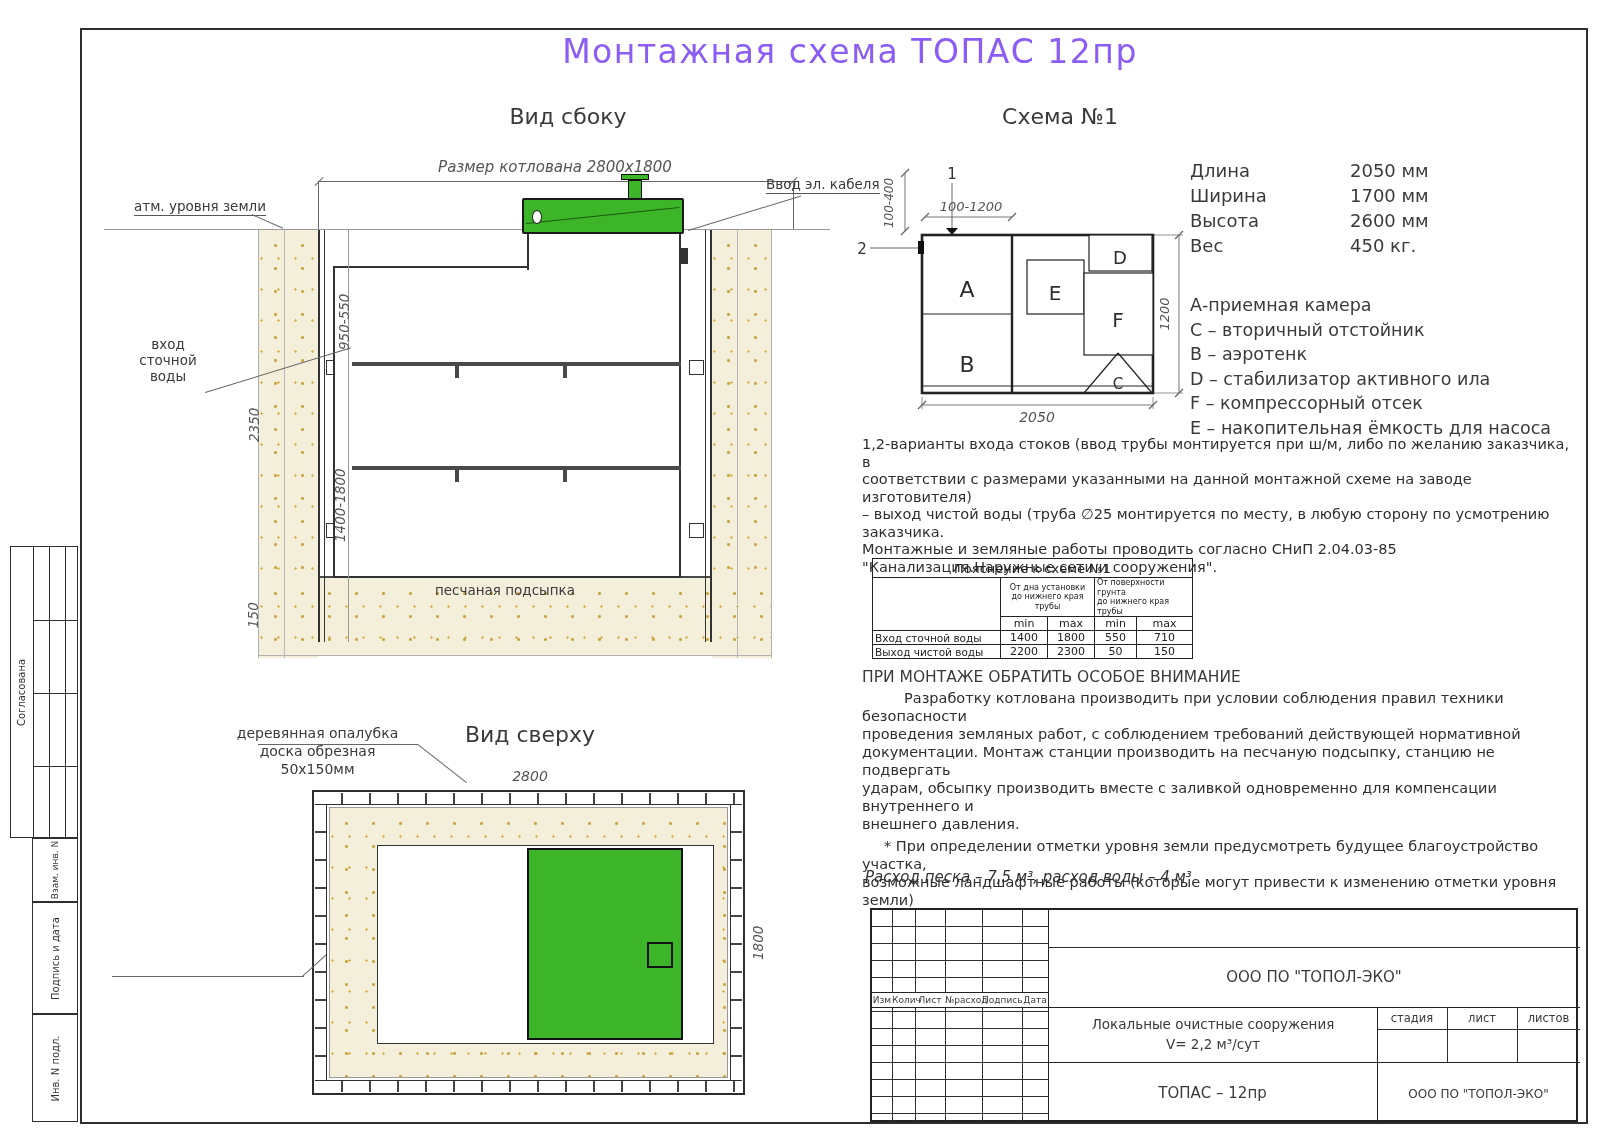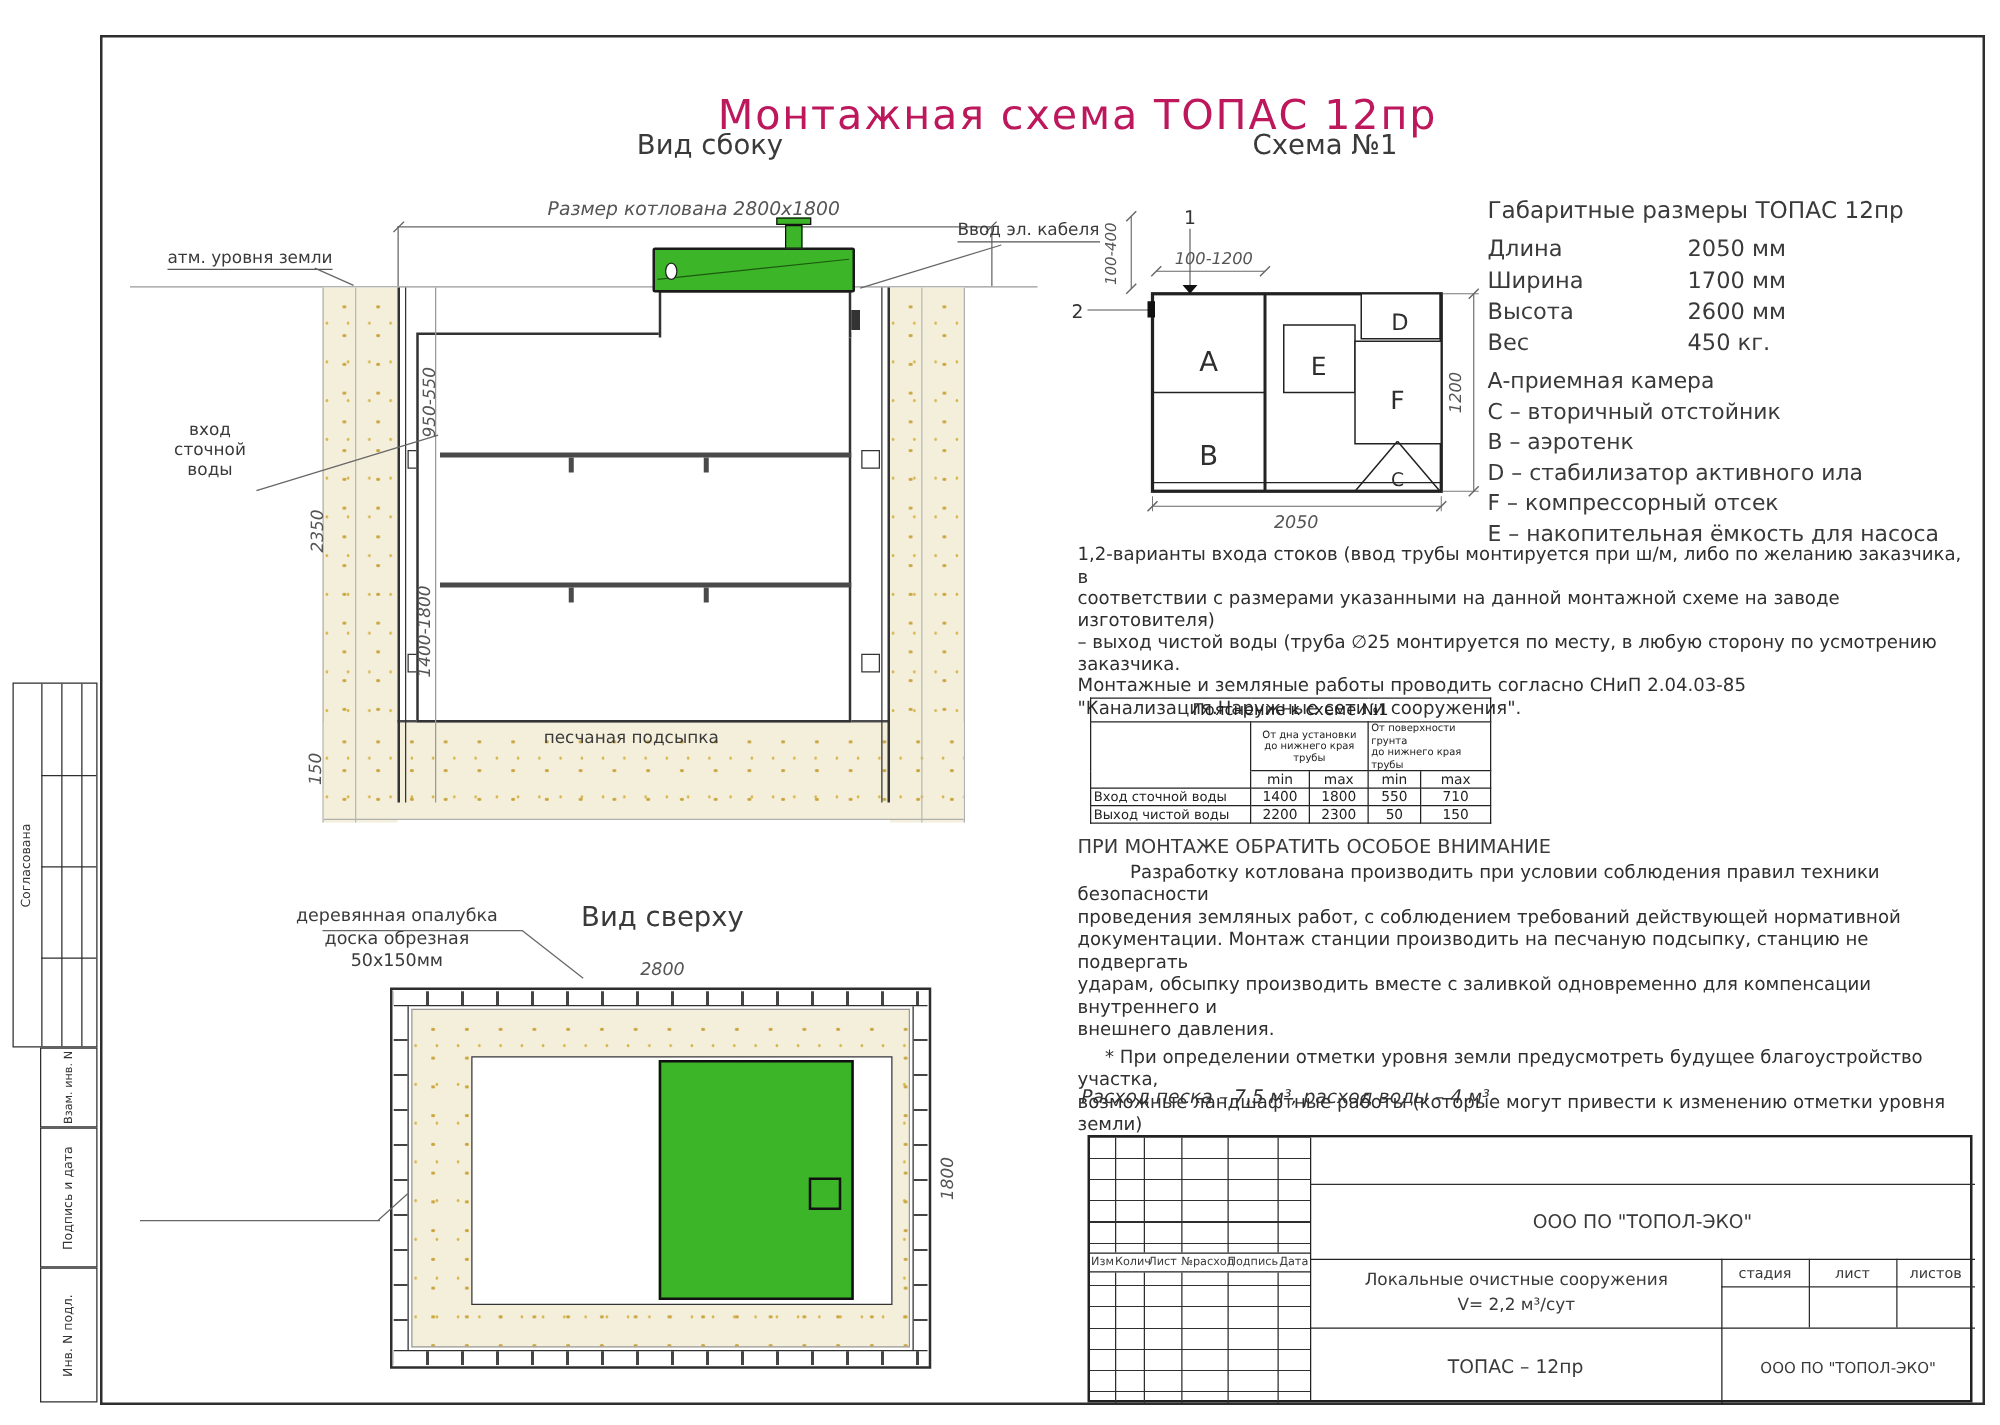--- a/index.html
+++ b/index.html
@@ -49,21 +49,21 @@
   <div class="abs frameline vlab" style="left:32px;top:838px;width:46px;height:64px;border-width:1.5px;">
     <span style="font-size:9px;">Взам. инв. N</span>
   </div>
   <div class="abs frameline vlab" style="left:32px;top:902px;width:46px;height:112px;border-width:1.5px;">
     <span>Подпись и дата</span>
   </div>
   <div class="abs frameline vlab" style="left:32px;top:1014px;width:46px;height:108px;border-width:1.5px;">
     <span>Инв. N подл.</span>
   </div>
 
-  <div class="abs ctr" style="left:362px;top:32px;width:1000px;font-size:33px;letter-spacing:1.5px;color:#be185d;margin-top:40px;">Монтажная схема ТОПАС 12пр</div>
+  <div class="abs ctr" style="left:350px;top:32px;width:1000px;font-size:33px;letter-spacing:1.5px;color:#8b5cf6;">Монтажная схема ТОПАС 12пр</div>
 
   <div class="abs ctr" style="left:468px;top:104px;width:200px;font-size:22px;">Вид сбоку</div>
   <div class="abs ctr" style="left:955px;top:104px;width:210px;font-size:22px;">Схема №1</div>
 
   <div class="abs ctr it" style="left:320px;top:158px;width:470px;font-size:15px;">Размер котлована 2800х1800</div>
   <div class="hline" style="left:318px;top:181px;width:476px;"></div>
   <div class="tick" style="left:313px;top:181px;"></div>
   <div class="tick" style="left:787px;top:181px;"></div>
   <div class="vline" style="left:318px;top:181px;height:48px;"></div>
   <div class="vline" style="left:793px;top:181px;height:48px;"></div>
@@ -167,21 +167,20 @@
 
     <line x1="77" y1="232" x2="77" y2="244" stroke="#666" stroke-width="0.7"></line>
     <line x1="308" y1="232" x2="308" y2="244" stroke="#666" stroke-width="0.7"></line>
     <line x1="77" y1="240" x2="308" y2="240" stroke="#666" stroke-width="0.9"></line>
     <line x1="73" y1="244" x2="81" y2="236" stroke="#666" stroke-width="1.2"></line>
     <line x1="304" y1="244" x2="312" y2="236" stroke="#666" stroke-width="1.2"></line>
     <text x="192" y="257" font-size="14" font-style="italic" fill="#555" text-anchor="middle">2050</text>
   </svg>
 
   <div class="abs" style="left:1190px;top:158px;width:390px;">
-    <div style="font-size:18.5px;margin-bottom:8px;">Габаритные размеры ТОПАС 12пр</div>
     <div style="display:flex;font-size:18px;line-height:25px;">
       <span style="width:160px;">Длина</span>
       <span>2050 мм</span>
     </div>
     <div style="display:flex;font-size:18px;line-height:25px;">
       <span style="width:160px;">Ширина</span>
       <span>1700 мм</span>
     </div>
     <div style="display:flex;font-size:18px;line-height:25px;">
       <span style="width:160px;">Высота</span>
@@ -289,21 +288,21 @@
   <div class="abs" style="left:870px;top:908px;width:708px;height:214px;border:2px solid #222;background:repeating-linear-gradient(to bottom, transparent 0 16px, #2e2e2e 16px 17px);">
 
     <div class="abs" style="left:176px;top:0;right:0;bottom:0;background:#fff;border-left:1.5px solid #222;"></div>
 
     <div class="vline" style="left:20px;top:0;height:214px;border-color:#2e2e2e;"></div>
     <div class="vline" style="left:43px;top:0;height:214px;border-color:#2e2e2e;"></div>
     <div class="vline" style="left:73px;top:0;height:214px;border-color:#2e2e2e;"></div>
     <div class="vline" style="left:110px;top:0;height:214px;border-color:#2e2e2e;"></div>
     <div class="vline" style="left:150px;top:0;height:214px;border-color:#2e2e2e;"></div>
 
-    <div class="abs" style="left:0;top:92px;width:176px;height:16px;background:#fff;border-top:1.5px solid #222;border-bottom:1.5px solid #222;display:flex;">
+    <div class="abs" style="left:0;top:82px;width:176px;height:16px;background:#fff;border-top:1.5px solid #222;border-bottom:1.5px solid #222;display:flex;">
       <span class="ctr" style="width:20px;font-size:9px;line-height:14px;">Изм</span>
       <span class="ctr" style="width:23px;font-size:9px;line-height:14px;">Колич</span>
       <span class="ctr" style="width:30px;font-size:9px;line-height:14px;">Лист</span>
       <span class="ctr" style="width:37px;font-size:9px;line-height:14px;">№расход</span>
       <span class="ctr" style="width:40px;font-size:9px;line-height:14px;">Подпись</span>
       <span class="ctr" style="width:26px;font-size:9px;line-height:14px;">Дата</span>
     </div>
 
     <div class="hline" style="left:176px;top:37px;width:532px;border-color:#2e2e2e;"></div>
     <div class="hline" style="left:176px;top:97px;width:532px;border-top:1.5px solid #222;"></div>

